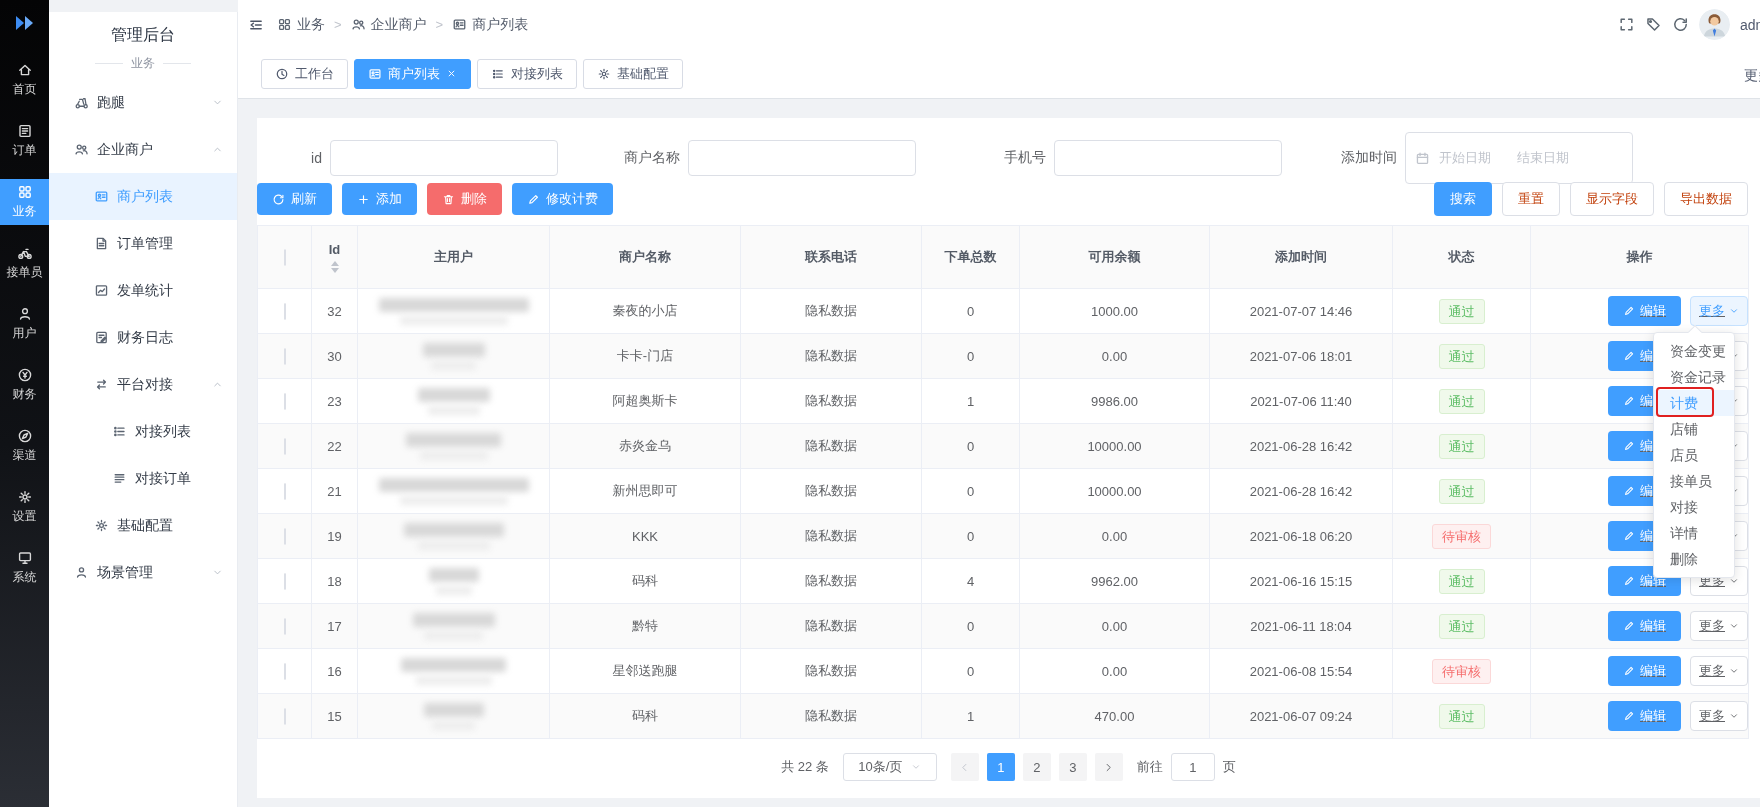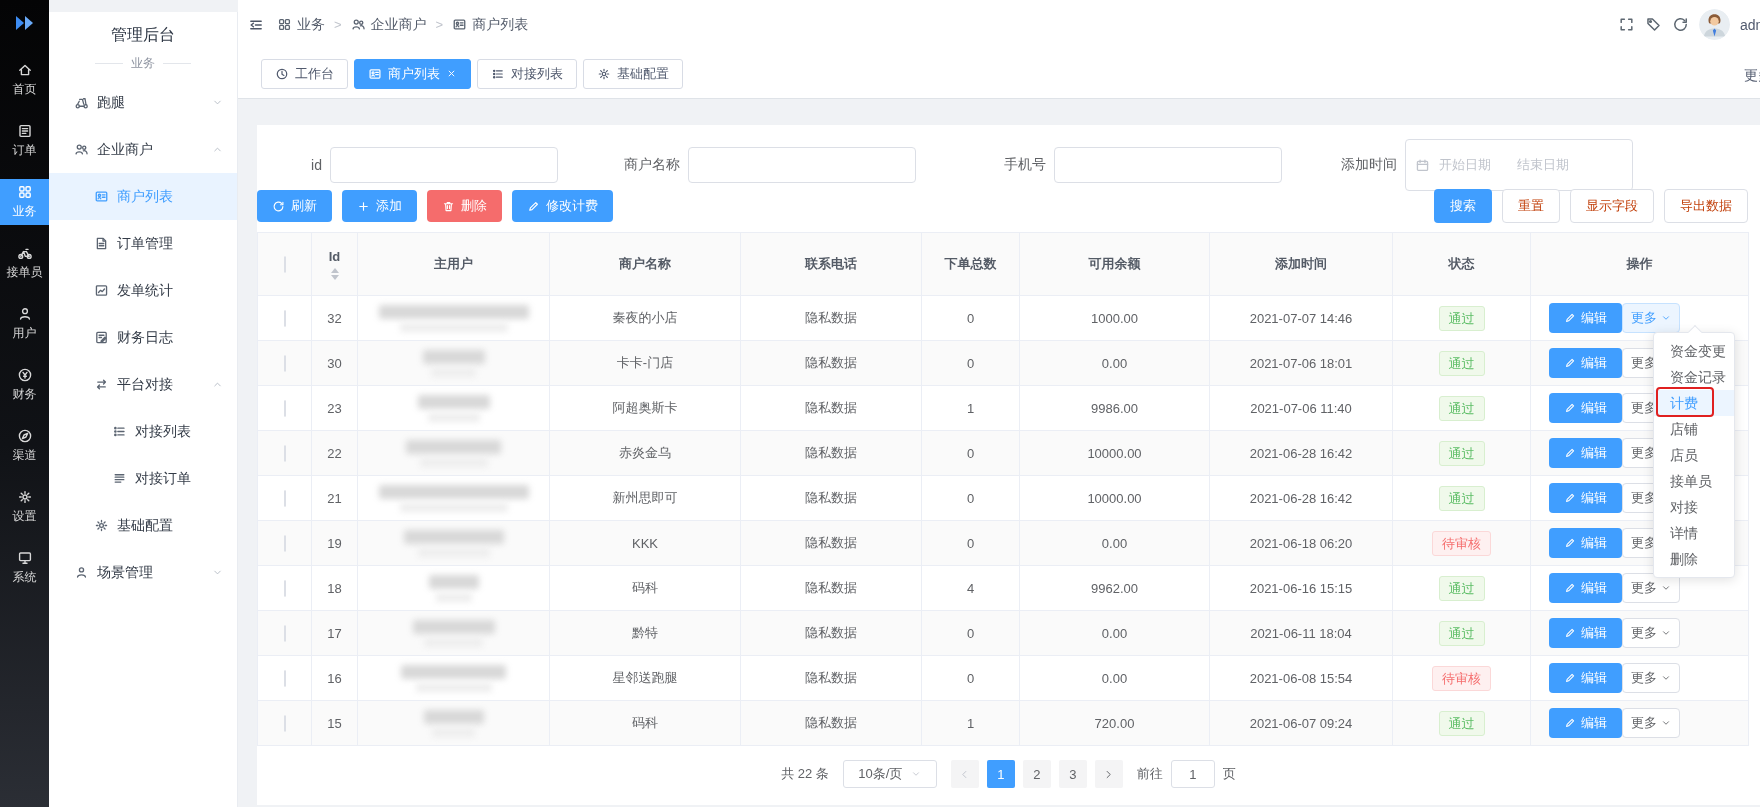--- a/index.html
+++ b/index.html
@@ -59,21 +59,21 @@
   .tab { height:30px; display:inline-flex; align-items:center; gap:6px; padding:0 13px;
          border:1px solid #d8dce5; border-radius:3px; background:#fff; color:#515a6e; font-size:13px; cursor:pointer; }
   .tab .ic { display:flex; }
   .tab .ic svg { width:14px; height:14px; }
   .tab .x { display:flex; }
   .tab .x svg { width:11px; height:11px; }
   .tab.active { background:#409eff; border-color:#409eff; color:#fff; }
   .tabs-more { position:absolute; left:1506px; top:18px; font-size:14px; color:#515a6e; white-space:nowrap; cursor:pointer; }
 
   .content { position:absolute; top:99px; left:0; right:0; bottom:0; background:#f0f2f5; }
-  .panel { position:absolute; left:19px; top:26px; width:1503px; height:680px; background:#fff; }
+  .panel { position:absolute; left:19px; top:19px; width:1503px; height:680px; background:#fff; }
 
   
   .filters { display:flex; align-items:center; padding-top:22px; height:58px; }
   .fgroup { display:flex; align-items:center; }
   .flabel { width:60px; text-align:right; margin-right:8px; font-size:14px; color:#606266; }
   .finput { width:228px; height:36px; border:1px solid #dcdfe6; border-radius:4px; background:#fff;
             font:inherit; padding:0 10px; color:#606266; outline:none; }
   .fdate { width:228px; height:52px; border:1px solid #dcdfe6; border-radius:4px; display:flex;
            align-items:center; padding:0 9px; color:#c0c4cc; font-size:13px; cursor:pointer; }
   .fdate .ic { display:flex; margin-right:9px; }
@@ -105,21 +105,21 @@
   .sortwrap { display:flex; flex-direction:column; align-items:center; }
   .sort { display:flex; flex-direction:column; align-items:center; gap:2px; margin-top:4px; cursor:pointer; }
   .sort i { display:block; width:0; height:0; border-left:4px solid transparent; border-right:4px solid transparent; }
   .sort .up { border-bottom:5px solid #c0c4cc; }
   .sort .dn { border-top:5px solid #c0c4cc; }
   .blur1 { height:14px; background:#d8d8d8; border-radius:2px; margin:0 auto; filter:blur(3px); }
   .blur2 { height:9px; background:#ededed; border-radius:2px; margin:4px auto 0; filter:blur(3px); }
   .tag { display:inline-block; padding:0 9px; height:25px; line-height:24px; border-radius:3px; font-size:13px; }
   .tag.pass { background:#f0f9eb; border:1px solid #d8efcf; color:#5cbd65; }
   .tag.pending { background:#fef0f0; border:1px solid #fbd8d8; color:#f56c6c; }
-  .ops { display:flex; align-items:center; justify-content:flex-start; padding-left:18px; }
+  .ops { display:flex; align-items:center; justify-content:flex-end; gap:9px; padding-left:18px;text-decoration:underline; }
   .btn-edit { width:73px; height:30px; background:#409eff; color:#fff; border-radius:4px;
               display:inline-flex; align-items:center; justify-content:center; gap:5px; font-size:13px; cursor:pointer; }
   .btn-edit .ic { display:flex; } .btn-edit .ic svg { width:12px; height:12px; }
   .btn-more { width:58px; height:30px; border:1px solid #dcdfe6; border-radius:4px; background:#fff;
               color:#606266; display:inline-flex; align-items:center; justify-content:center; gap:4px;
               font-size:13px; cursor:pointer; }
   .btn-more.hl { background:#ecf5ff; border-color:#c6e2ff; color:#409eff; }
   .btn-more .chev { display:flex; } .btn-more .chev svg { width:10px; height:10px; }
 
   
@@ -934,21 +934,21 @@
                 <tr>
                   <td><span class="cb"></span></td>
                   <td>15</td>
                   <td>
                     <div class="blur1" style="width: 60px;"></div>
                     <div class="blur2" style="width: 43px;"></div>
                   </td>
                   <td>码科</td>
                   <td>隐私数据</td>
                   <td>1</td>
-                  <td>720.00</td>
+                  <td>470.00</td>
                   <td>2021-06-07 09:24</td>
                   <td><span class="tag pass">通过</span></td>
                   <td>
                     <div class="ops">
                       <span class="btn-edit">
                         <span class="ic">
                           <svg viewBox="0 0 16 16" fill="none" stroke="currentColor" stroke-width="1.4" stroke-linecap="round" stroke-linejoin="round" width="100%" height="100%">
                             <path d="M3.4 12.6l.8-2.8 6.6-6.6 2 2-6.6 6.6z"></path>
                           </svg>
                         </span>

